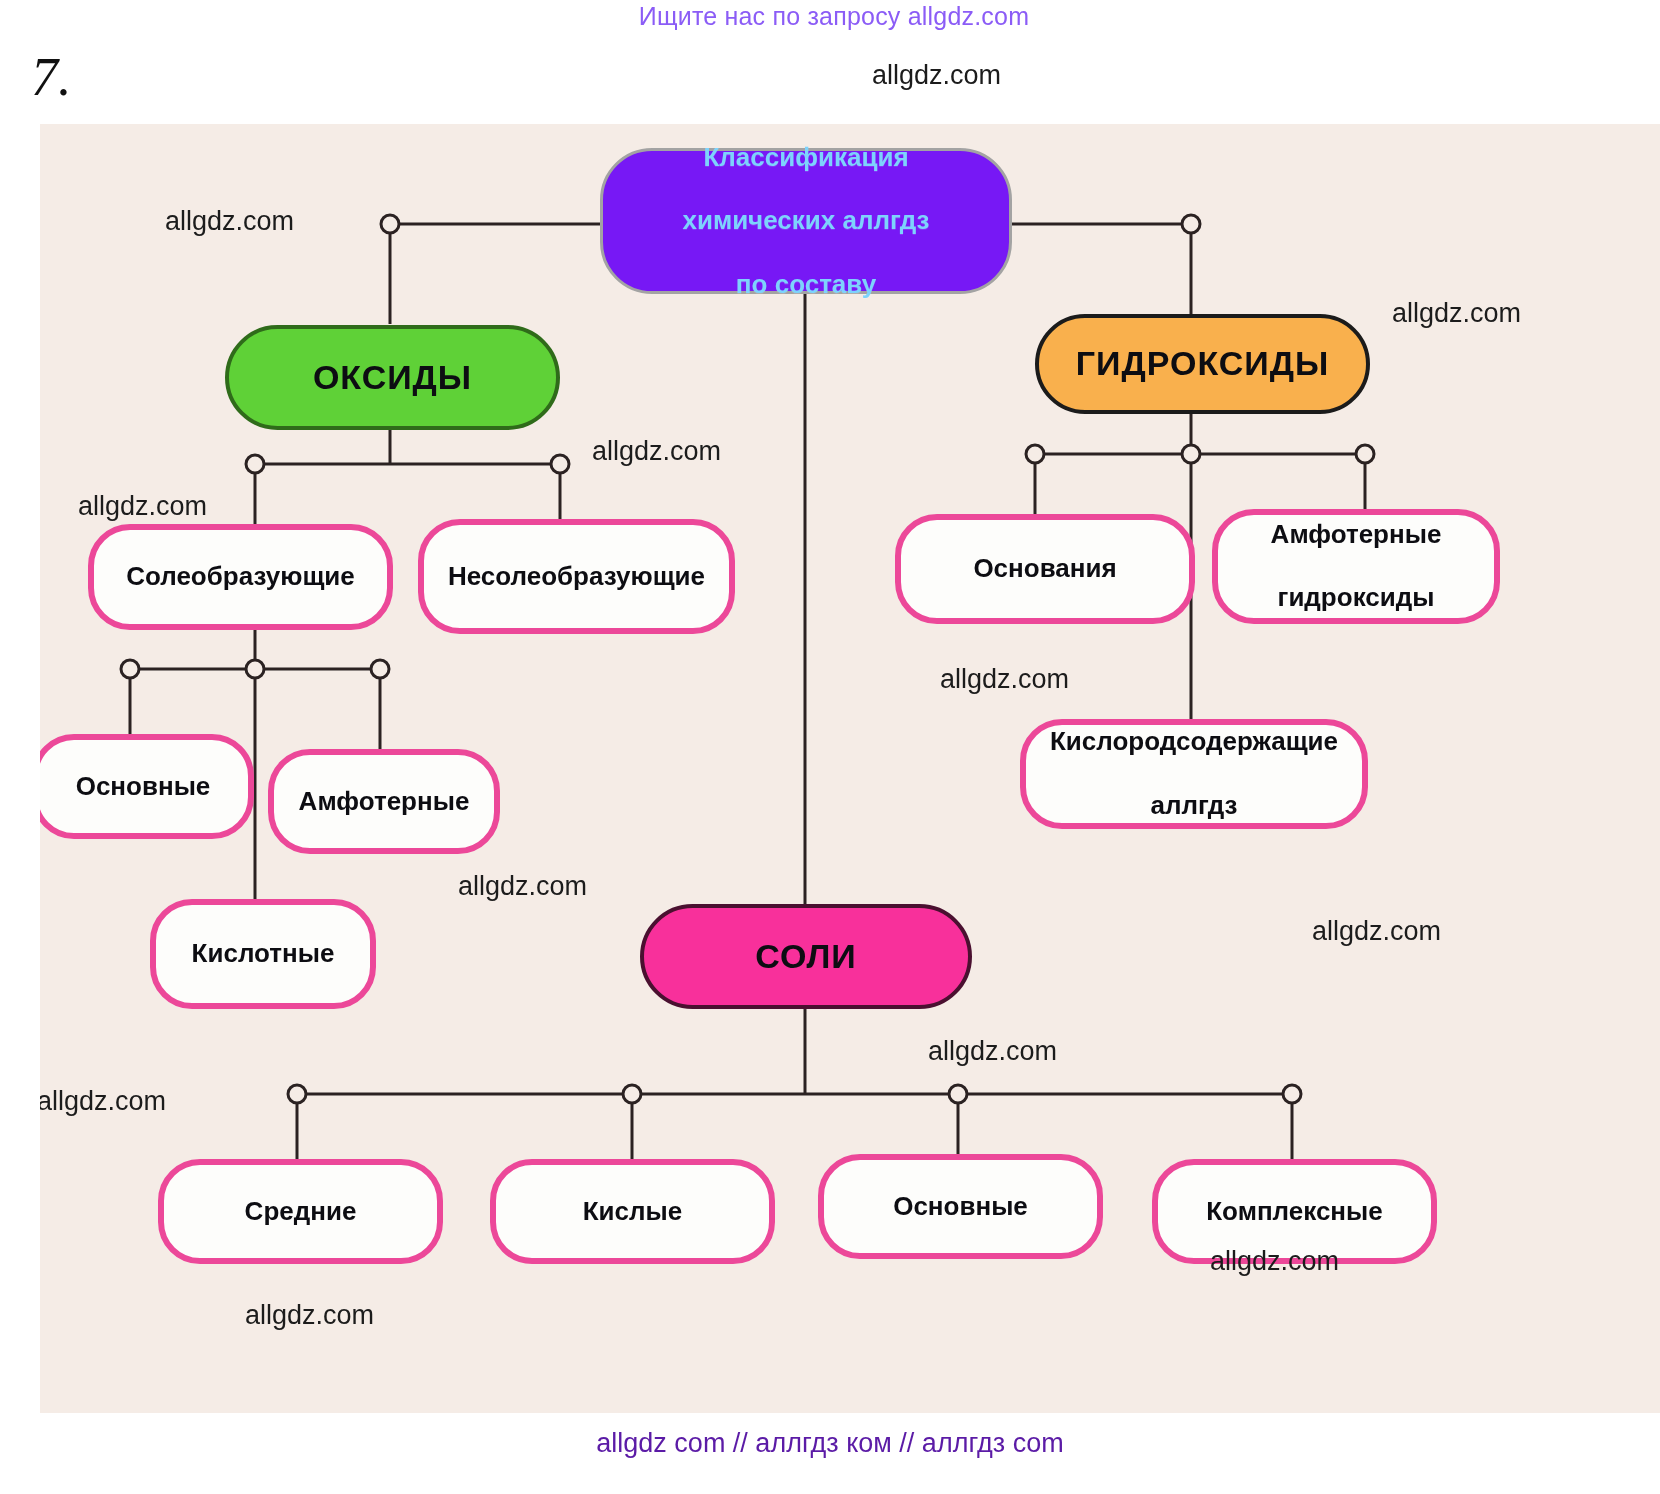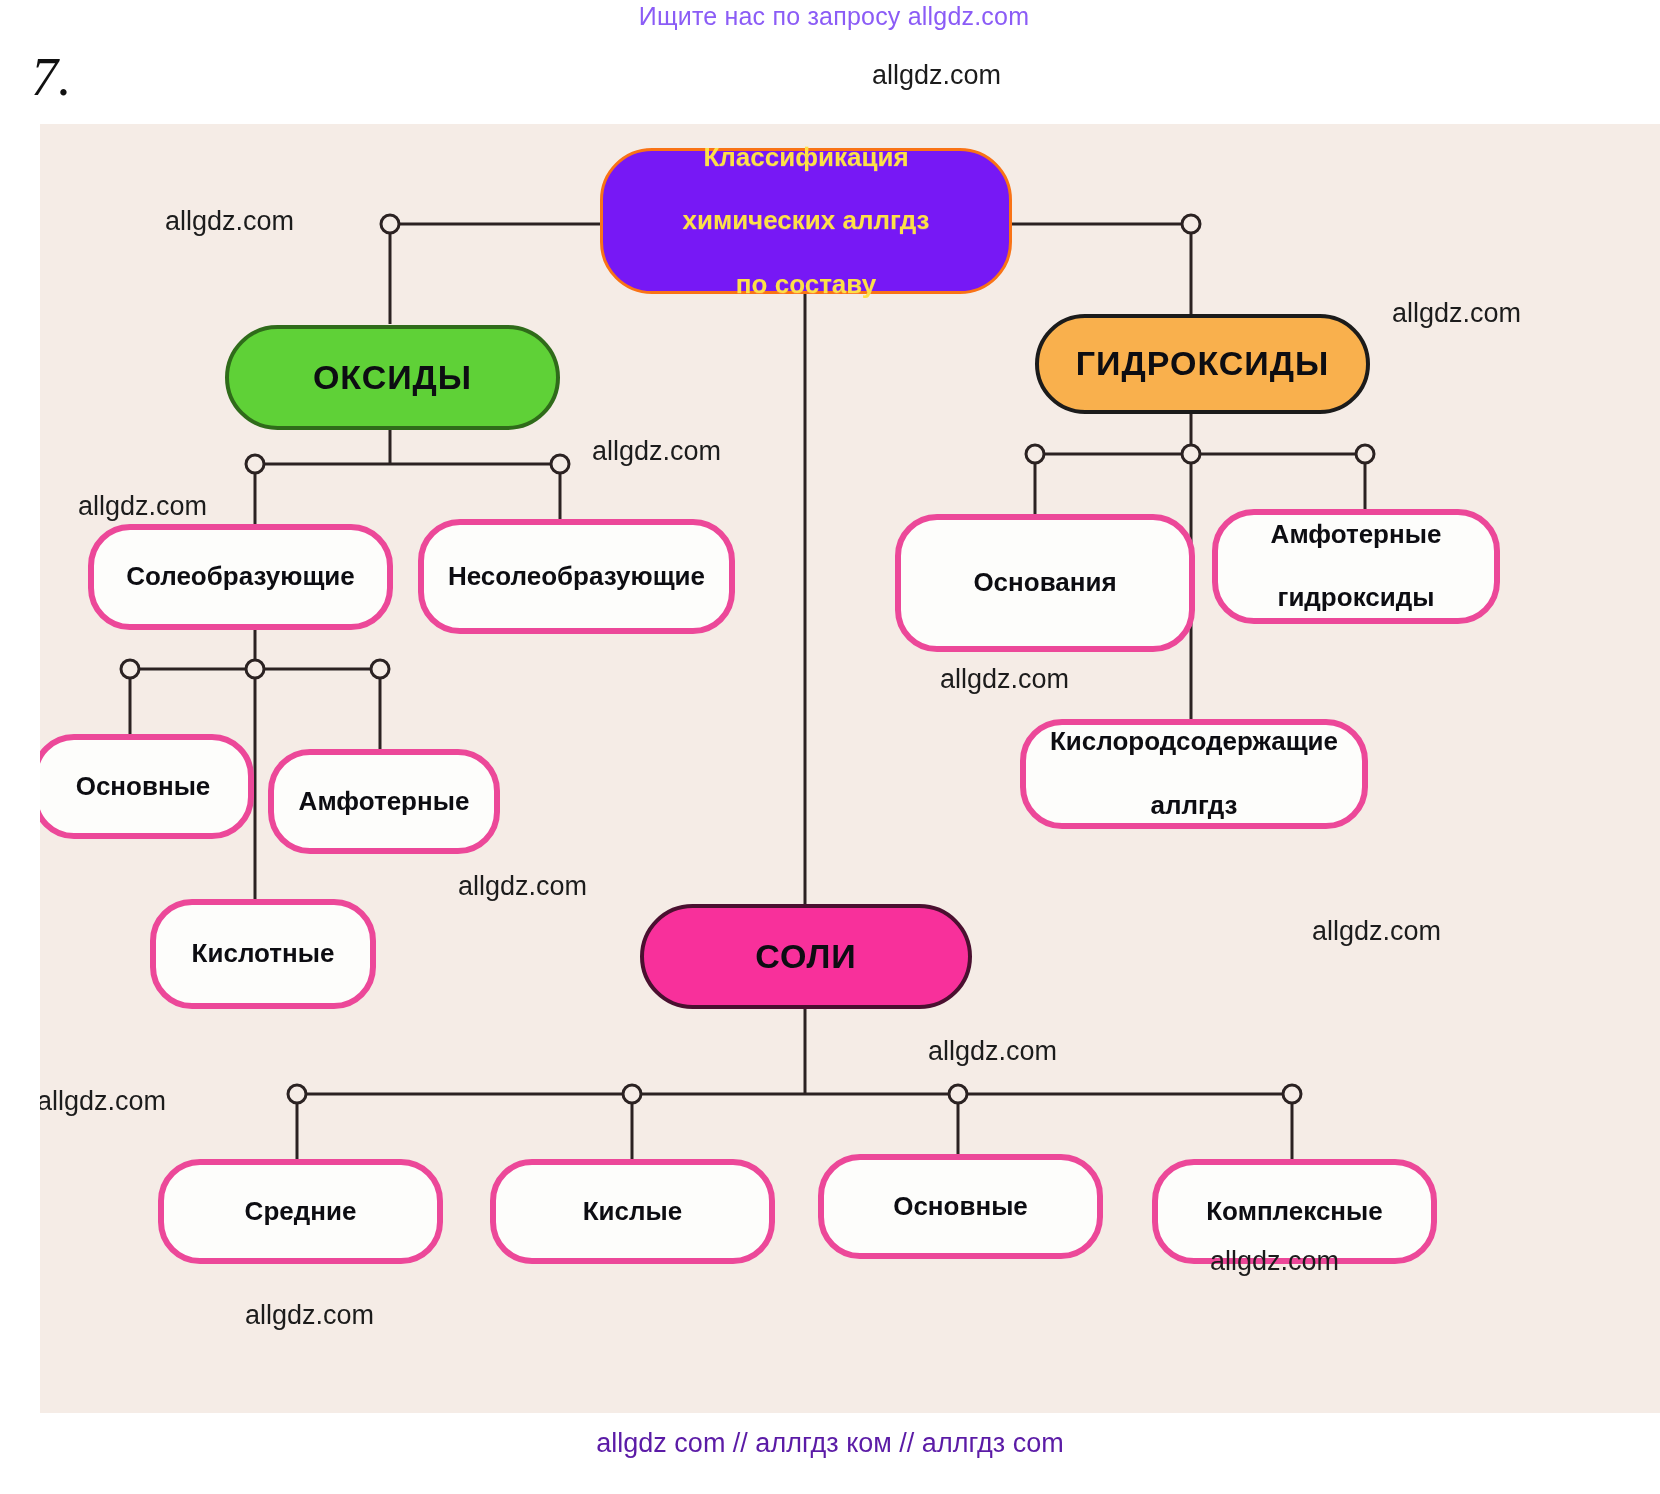--- a/index.html
+++ b/index.html
@@ -85,24 +85,24 @@
   .node span { display: block; width: 100%; padding: 0 10px; box-sizing: border-box; }
 
   .node.white {
     background: #fdfdfb;
     border: 6px solid #ec4899;
     border-radius: 42px;
     font-size: 26px;
   }
   .node.root {
     background: #7718f5;
-    border: 3px solid #f97316;
+    border: 3px solid #a3a3a3;
     border-radius: 52px;
     font-size: 26px;
-    color: #fde047;
+    color: #7dd3fc;
     text-shadow: 0 1px 0 rgba(255,255,255,0.12);
   }
   .node.green {
     background: #5fd137;
     border: 4px solid #2f6b1a;
     border-radius: 54px;
     font-size: 34px;
     letter-spacing: 1px;
   }
   .node.orange {
@@ -244,21 +244,21 @@
   </div>
 
   <div class="node white" style="left:228px; top:625px; width:232px; height:105px;">
     <span>Амфотерные</span>
   </div>
 
   <div class="node white" style="left:110px; top:775px; width:226px; height:110px;">
     <span>Кислотные</span>
   </div>
 
-  <div class="node white" style="left:855px; top:390px; width:300px; height:138px;">
+  <div class="node white" style="left:855px; top:390px; width:300px; height:110px;">
     <span>Основания</span>
   </div>
 
   <div class="node white" style="left:1172px; top:385px; width:288px; height:115px;">
     <span>
       <span>Амфотерные</span><br>
       <span>гидроксиды</span>
     </span>
   </div>
 

